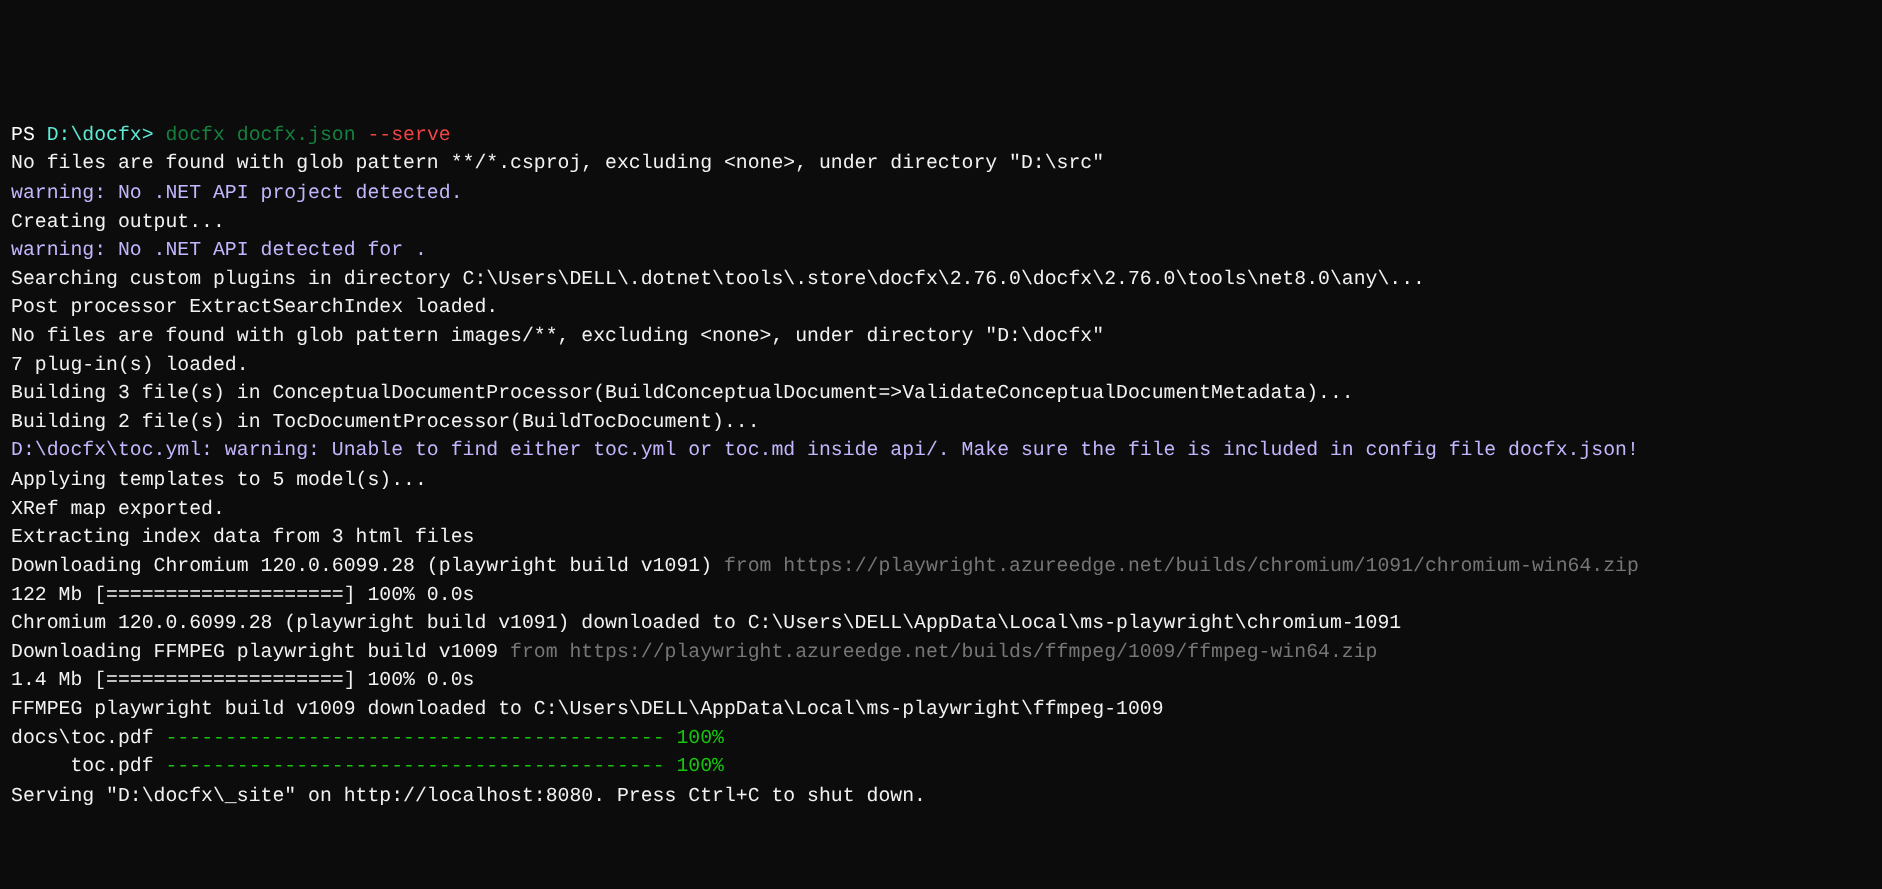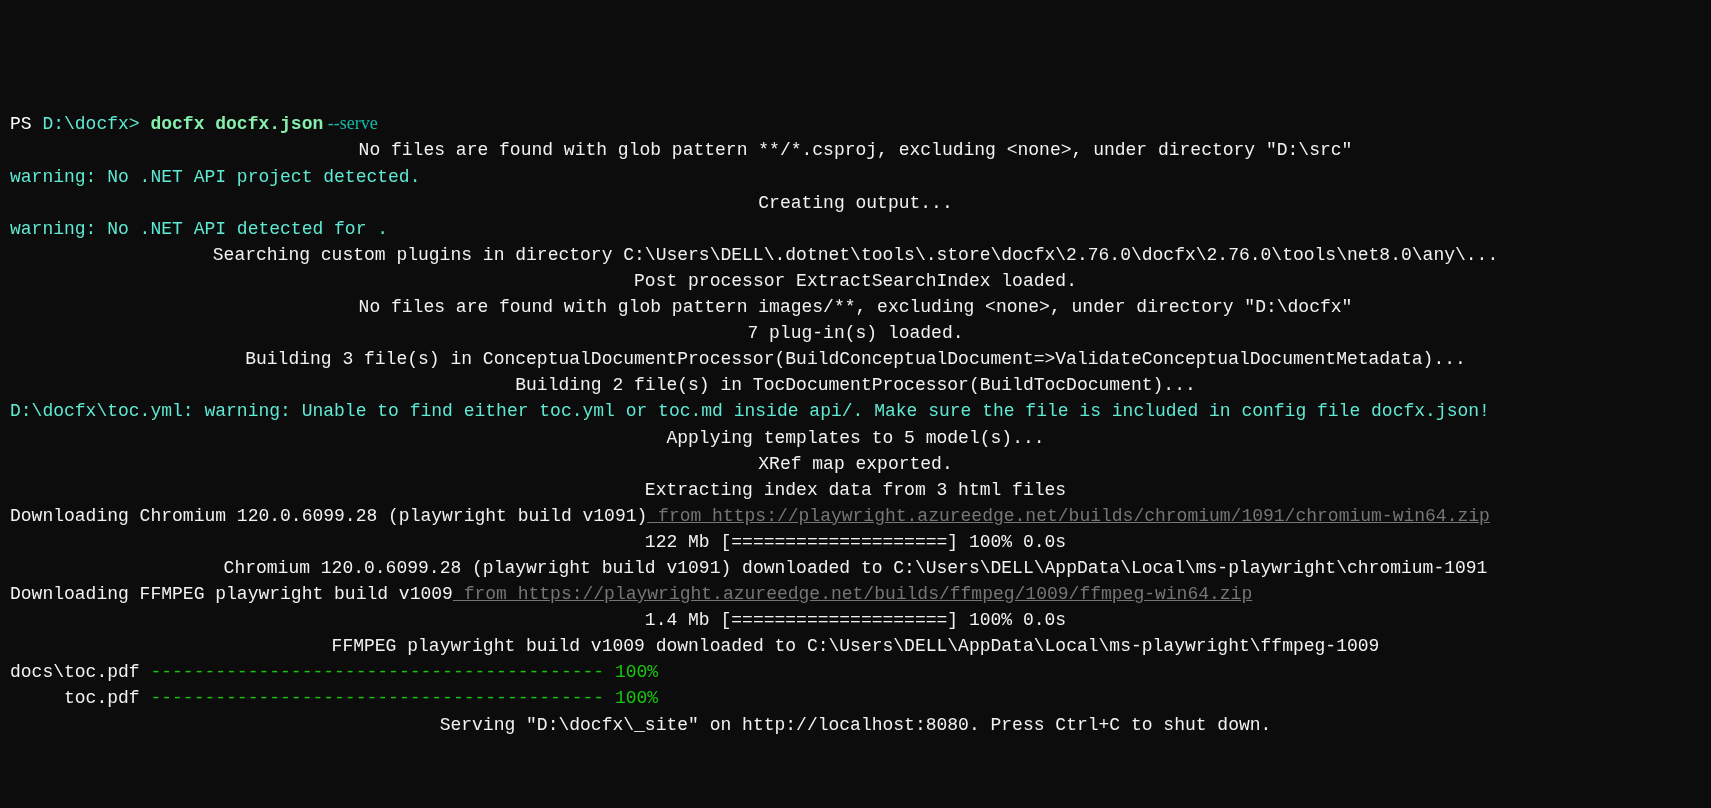--- a/index.html
+++ b/index.html
@@ -23,40 +23,36 @@
     .line {
       display: block;
     }
     .prompt-prefix {
       color: #ffffff;
     }
     .prompt-path {
       color: #5eead4;
     }
     .command-yellow {
-      color: #86efac;
-      font-weight: bold;
+      color: #15803d;
     }
     .command-gray {
-      color: #14b8a6;
-      font-family: Liberation Serif, serif;
+      color: #ef4444;
     }
     .warning {
-      color: #5eead4;
+      color: #c4b5fd;
     }
     .gray-text {
       color: #767676;
-      text-decoration: underline;
     }
     .green-text {
       color: #16c60c;
     }
     .white-text {
       color: #f2f2f2;
-      text-align: center;
     }
   </style>
 </head>
 <body>
 
 
 
 <div><span class="line"><span class="prompt-prefix">PS </span><span class="prompt-path">D:\docfx&gt;</span><span class="command-yellow"> docfx docfx.json</span><span class="command-gray"> --serve</span></span><span class="line white-text">No files are found with glob pattern **/*.csproj, excluding &lt;none&gt;, under directory "D:\src"</span><span class="line warning">warning: No .NET API project detected.</span><span class="line white-text">Creating output...</span><span class="line warning">warning: No .NET API detected for .</span><span class="line white-text">Searching custom plugins in directory C:\Users\DELL\.dotnet\tools\.store\docfx\2.76.0\docfx\2.76.0\tools\net8.0\any\...</span><span class="line white-text">Post processor ExtractSearchIndex loaded.</span><span class="line white-text">No files are found with glob pattern images/**, excluding &lt;none&gt;, under directory "D:\docfx"</span><span class="line white-text">7 plug-in(s) loaded.</span><span class="line white-text">Building 3 file(s) in ConceptualDocumentProcessor(BuildConceptualDocument=&gt;ValidateConceptualDocumentMetadata)...</span><span class="line white-text">Building 2 file(s) in TocDocumentProcessor(BuildTocDocument)...</span><span class="line warning">D:\docfx\toc.yml: warning: Unable to find either toc.yml or toc.md inside api/. Make sure the file is included in config file docfx.json!</span><span class="line white-text">Applying templates to 5 model(s)...</span><span class="line white-text">XRef map exported.</span><span class="line white-text">Extracting index data from 3 html files</span><span class="line"><span class="white-text">Downloading Chromium 120.0.6099.28 (playwright build v1091)</span><span class="gray-text"> from https://playwright.azureedge.net/builds/chromium/1091/chromium-win64.zip</span></span><span class="line white-text">122 Mb [====================] 100% 0.0s</span><span class="line white-text">Chromium 120.0.6099.28 (playwright build v1091) downloaded to C:\Users\DELL\AppData\Local\ms-playwright\chromium-1091</span><span class="line"><span class="white-text">Downloading FFMPEG playwright build v1009</span><span class="gray-text"> from https://playwright.azureedge.net/builds/ffmpeg/1009/ffmpeg-win64.zip</span></span><span class="line white-text">1.4 Mb [====================] 100% 0.0s</span><span class="line white-text">FFMPEG playwright build v1009 downloaded to C:\Users\DELL\AppData\Local\ms-playwright\ffmpeg-1009</span><span class="line"></span><span class="line"><span class="white-text">docs\toc.pdf </span><span class="green-text">------------------------------------------ 100%</span></span><span class="line"><span class="white-text">     toc.pdf </span><span class="green-text">------------------------------------------ 100%</span></span><span class="line"></span><span class="line white-text">Serving "D:\docfx\_site" on http://localhost:8080. Press Ctrl+C to shut down.</span></div>
 
 

